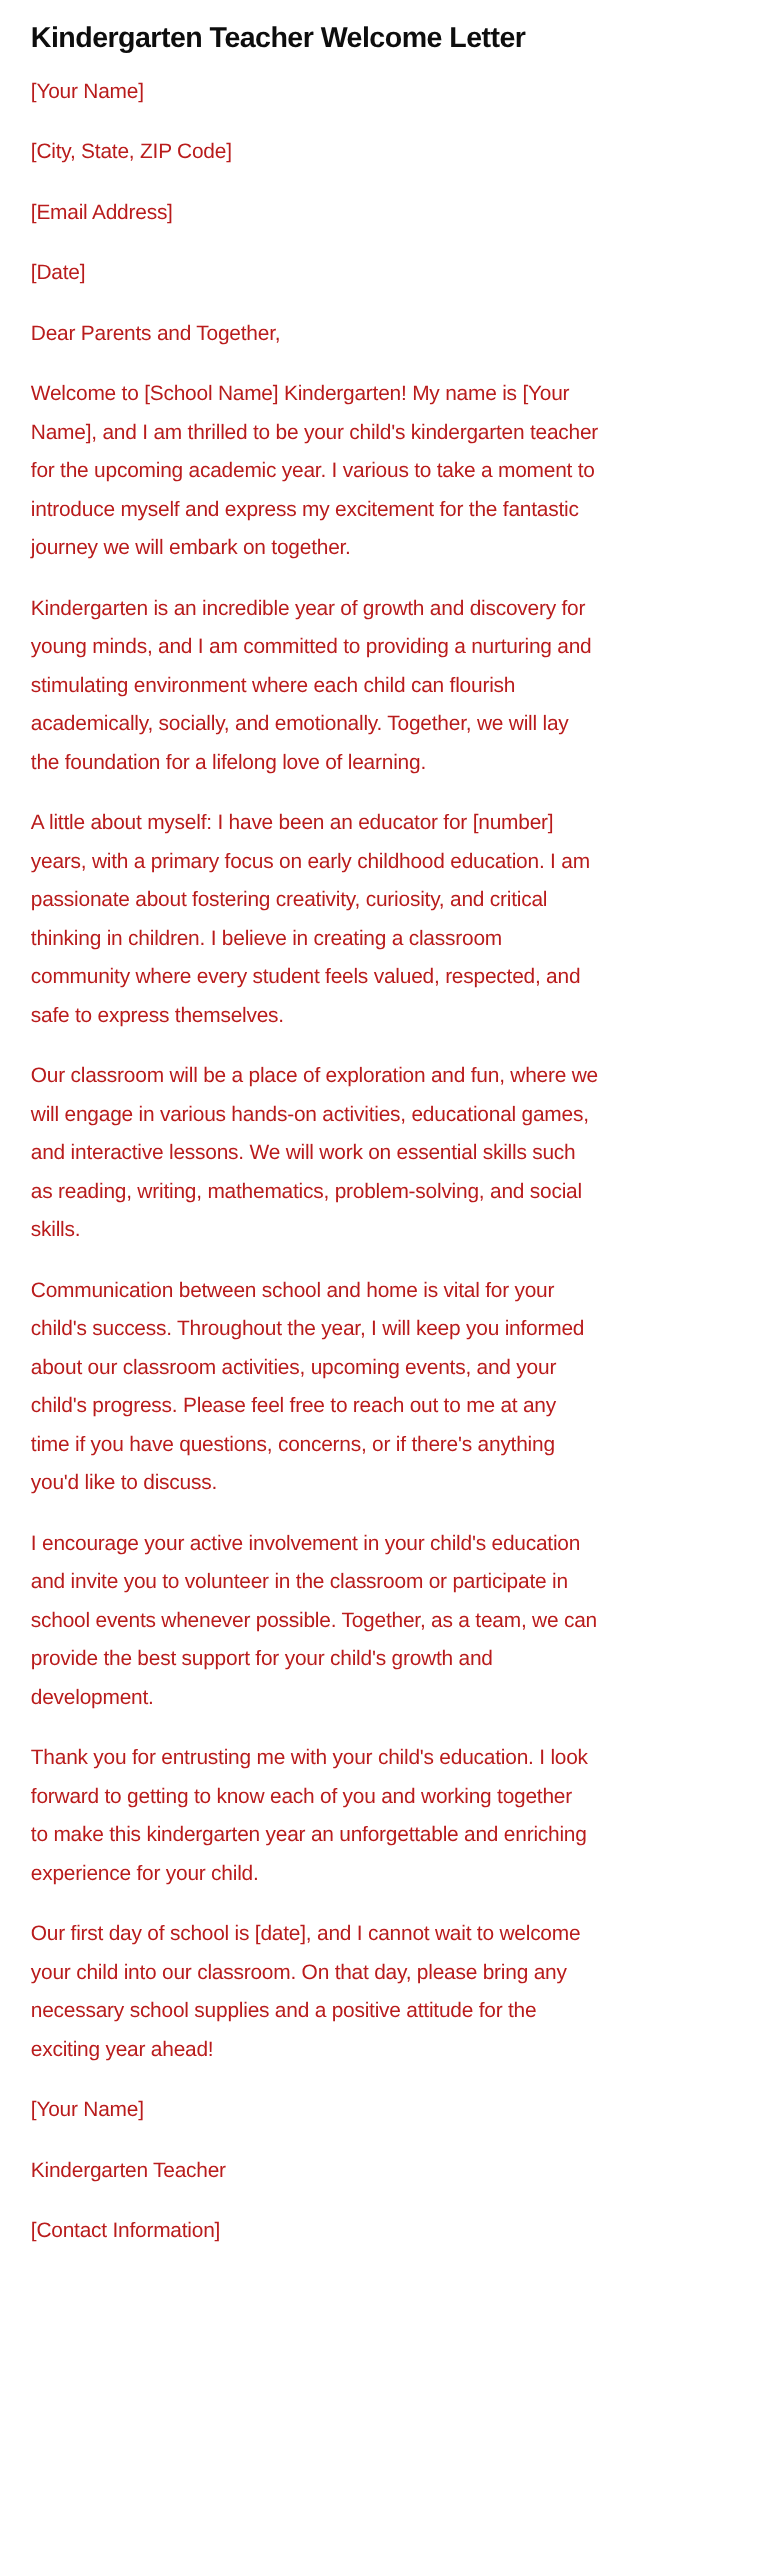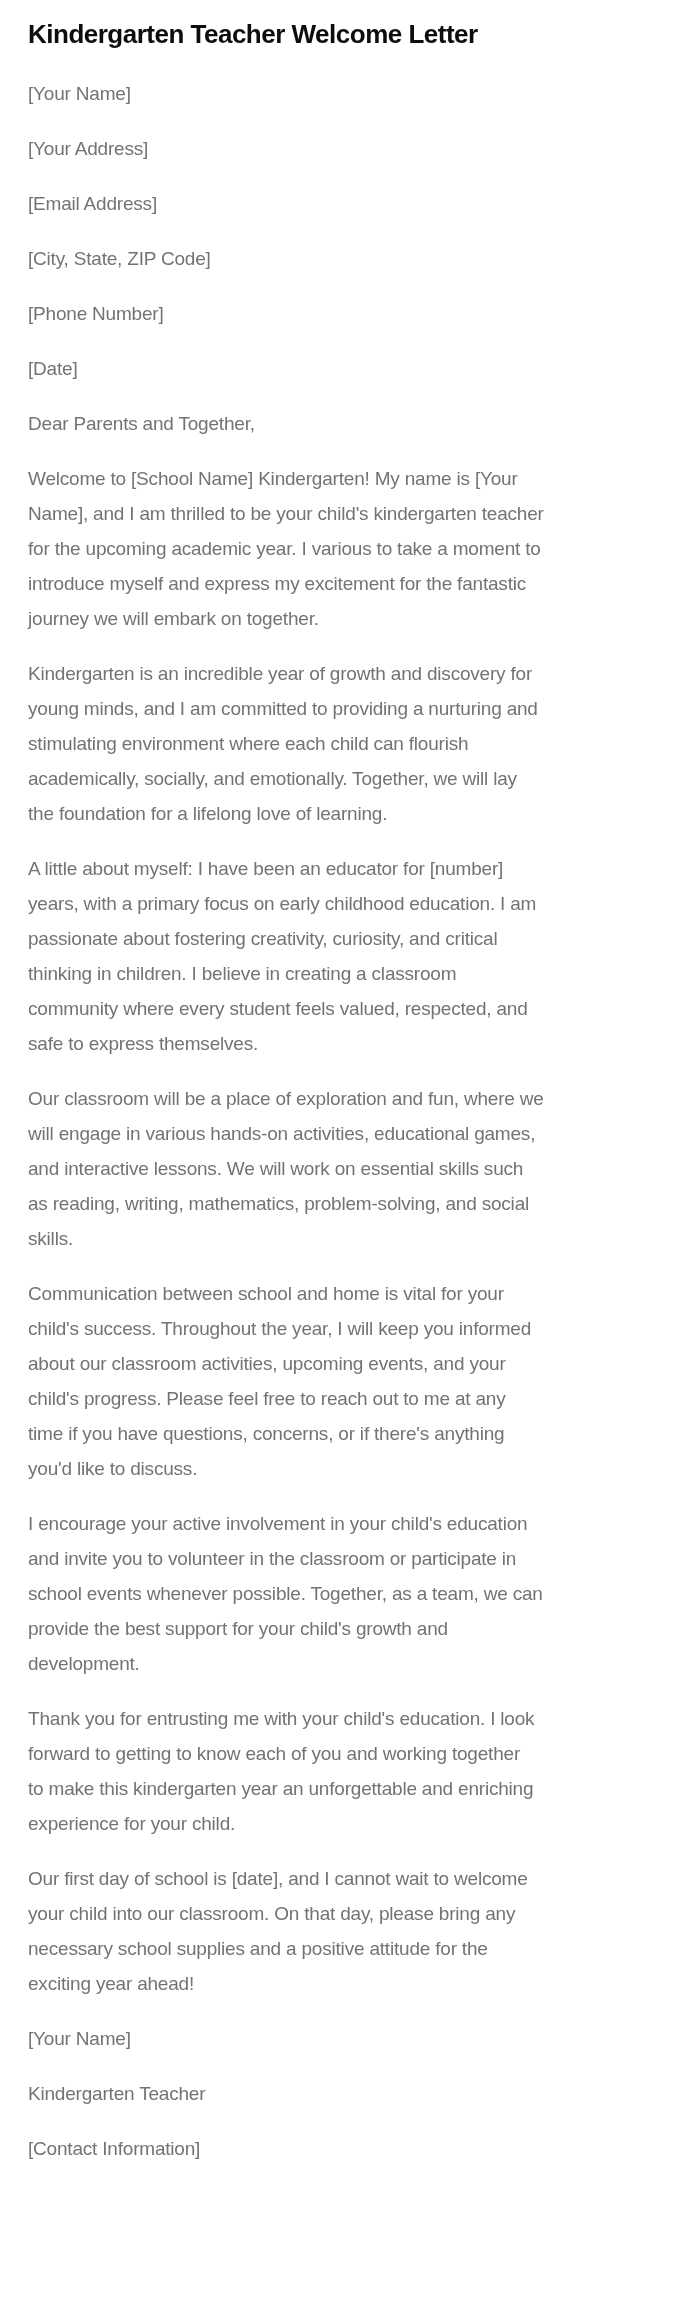--- a/index.html
+++ b/index.html
@@ -14,47 +14,45 @@
     background: #ffffff;
     color: #111111;
     font-family: "Liberation Sans", "DejaVu Sans", sans-serif;
     padding: 14px 24px 40px 28px;
   }
   .doc-title {
     font-size: 26px;
     line-height: 40px;
     font-weight: 700;
     letter-spacing: -0.5px;
-    margin: 0 0 22px 0;
+    margin: 0 0 12px 0;
     color: #0d0d0d;
   }
   .line, .para {
     font-size: 19px;
     line-height: 35px;
     letter-spacing: -0.2px;
     margin: 0 0 20px 0;
-    color: #737373;
+    color: #b91c1c;
   }
   .para {
     white-space: pre-line;
     max-width: 648px;
   }
 </style>
 </head>
 <body>
 
 <div class="page">
 
   <h1 class="doc-title">Kindergarten Teacher Welcome Letter</h1>
 
   <p class="line">[Your Name]</p>
-  <p class="line">[Your Address]</p>
+  <p class="line">[City, State, ZIP Code]</p>
   <p class="line">[Email Address]</p>
-  <p class="line">[City, State, ZIP Code]</p>
-  <p class="line">[Phone Number]</p>
   <p class="line">[Date]</p>
 
   <p class="line">Dear Parents and Together,</p>
 
   <p class="para">Welcome to [School Name] Kindergarten! My name is [Your
 Name], and I am thrilled to be your child's kindergarten teacher
 for the upcoming academic year. I various to take a moment to
 introduce myself and express my excitement for the fantastic
 journey we will embark on together.</p>
   <p class="para">Kindergarten is an incredible year of growth and discovery for

